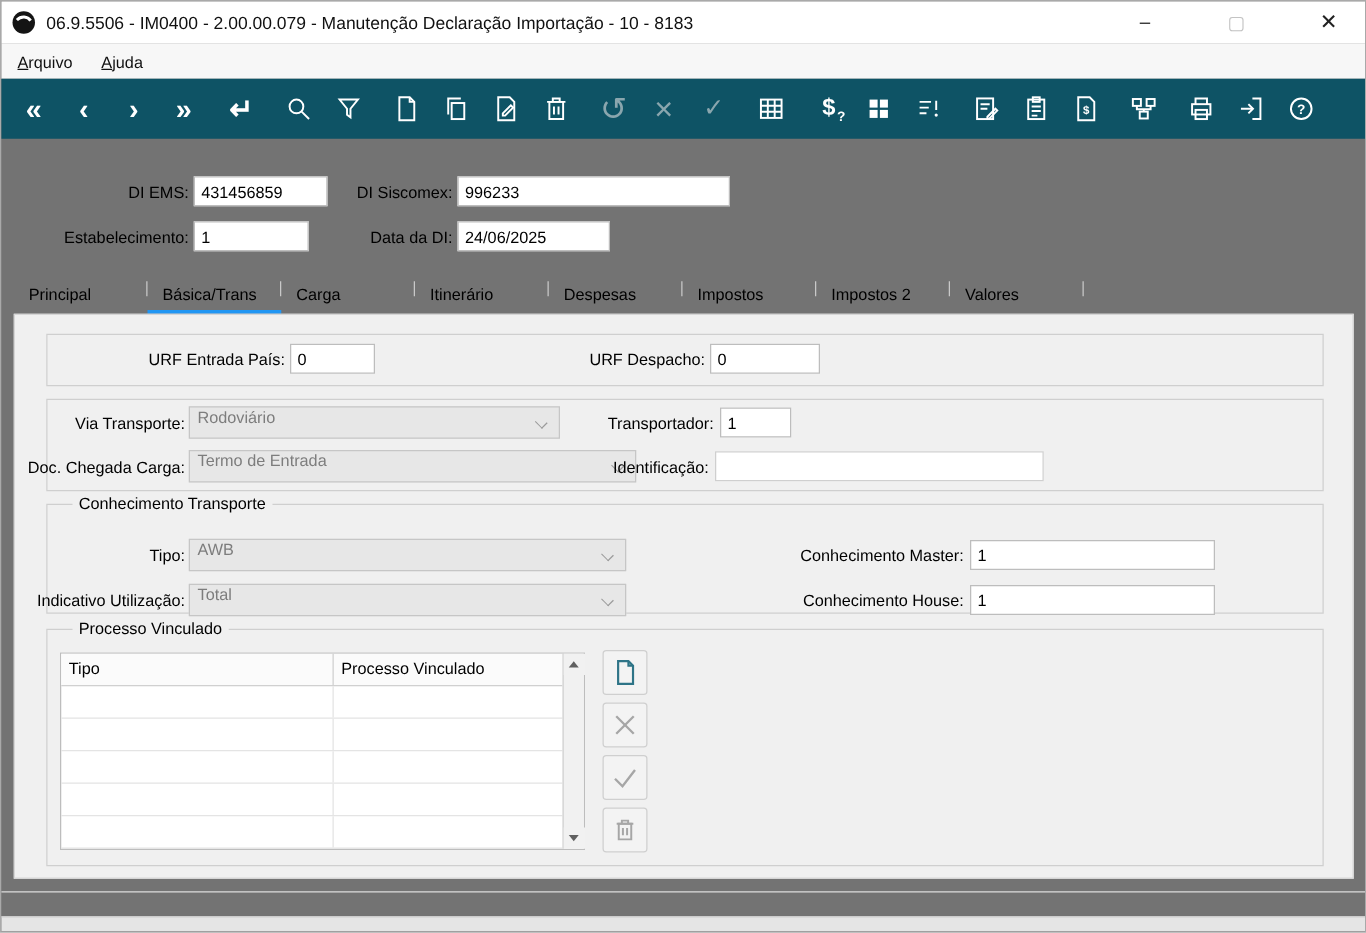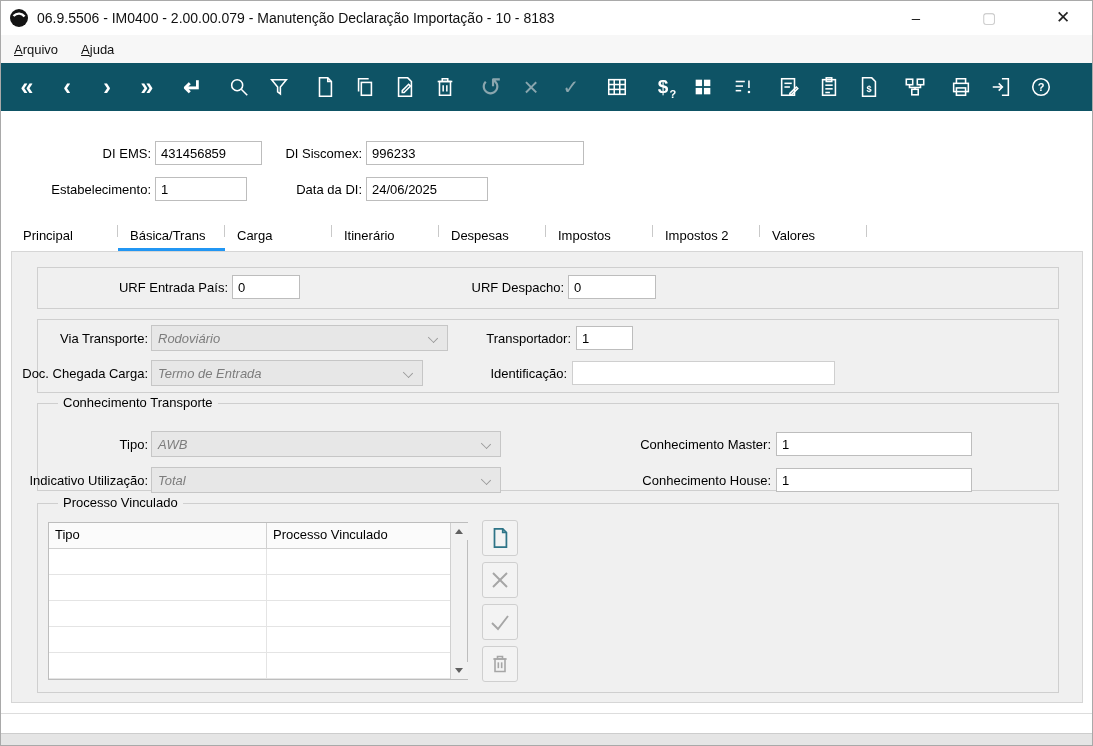--- a/index.html
+++ b/index.html
@@ -1,17 +1,17 @@
 <!DOCTYPE html>
 <html><head>
 <meta charset="utf-8">
 <style>
   * { margin:0; padding:0; box-sizing:border-box; }
   body { font-family:"Liberation Sans", sans-serif; background:#d8d8d8; }
-  .window { position:relative; width:1093px; height:746px; background:#ffffff; border:1px solid #a9a9a9; overflow:hidden; cursor:default; }
+  .window { position:relative; width:1093px; height:746px; background:#737373; border:1px solid #a9a9a9; overflow:hidden; cursor:default; }
 
   
   .titlebar { position:absolute; top:0; left:0; width:100%; height:34px; background:#ffffff; display:flex; align-items:center; }
   .app-icon { margin-left:8px; width:20px; height:20px; flex:0 0 auto; }
   .title-text { margin-left:8px; font-size:14px; color:#111; white-space:nowrap; }
   .win-btn { position:absolute; top:0; width:50px; height:33px; display:flex; align-items:center; justify-content:center; font-size:15px; color:#222; }
   .win-btn.min { left:890px; }
   .win-btn.max { left:963px; color:#c3c3c3; }
   .win-btn.close { left:1037px; font-size:17px; }
 
@@ -28,21 +28,21 @@
   .tb-icon svg { stroke:currentColor; fill:none; stroke-width:1.7; }
   .glyph-lg { font-size:23px; font-weight:600; line-height:1; }
   .glyph-md { font-size:20px; line-height:1; }
   .glyph-xl { font-size:26px; line-height:1; }
   .currency-wrap { position:relative; font-weight:bold; font-size:19px; }
   .currency-q { position:absolute; bottom:-2px; right:-8px; font-size:11px; font-weight:bold; }
 
   
   .label { position:absolute; font-size:13px; color:#000; text-align:right; white-space:nowrap; }
   .field { position:absolute; height:24px; background:#fff; border:1px solid #bdbdbd; font-size:13px; padding:0 5px; font-family:"Liberation Sans", sans-serif; color:#000; }
-  .selectbox { position:absolute; height:26px; background:#e7e7e7; border:1px solid #c6c6c6; font-size:13px; color:#7d7d7d; display:flex; align-items:center; padding:0 26px 0 6px;font-style:italic; }
+  .selectbox { position:absolute; height:26px; background:#e7e7e7; border:1px solid #c6c6c6; font-size:13px; color:#7d7d7d; display:flex; align-items:flex-start; padding:0 26px 0 6px; }
   .chev { position:absolute; right:10px; top:8px; width:8px; height:8px; border-right:1.6px solid #9a9a9a; border-bottom:1.6px solid #9a9a9a; transform:rotate(45deg) scale(1,.8); }
 
   
   .tabs { position:absolute; top:222px; left:10px; height:28px; display:flex; }
   .tab { width:107px; padding:5px 0 0 12px; font-size:13px; color:#000; position:relative; height:28px; }
   .tab::after { content:""; position:absolute; right:0; top:2px; height:12px; width:1px; background:#c9c9c9; }
   .tab.active { border-bottom:3px solid #2196f3; }
 
   
   .panel { position:absolute; top:250px; left:10px; width:1072px; height:452px; border:1px solid #d6d6d6; background:#f0f0f0; }
@@ -273,21 +273,21 @@
 
   <div class="group" style="left:36px; top:318px; width:1022px; height:74px;"></div>
   <div class="label" style="left:40px; top:330px; width:107px;">Via Transporte:</div>
   <div class="selectbox" style="left:150px; top:324px; width:297px;">
     <span>Rodoviário</span>
     <span class="chev"></span>
   </div>
   <div class="label" style="left:460px; top:330px; width:110px;">Transportador:</div>
   <input class="field" style="left: 575px; top: 325px; width: 57px;" value="1">
   <div class="label" style="left:10px; top:365px; width:137px;">Doc. Chegada Carga:</div>
-  <div class="selectbox" style="left:150px; top:359px; width:272px;">
+  <div class="selectbox" style="left:150px; top:359px; width:358px;">
     <span>Termo de Entrada</span>
     <span class="chev"></span>
   </div>
   <div class="label" style="left:470px; top:365px; width:96px;">Identificação:</div>
   <input class="field" style="left: 571px; top: 360px; width: 263px; border-color: rgb(207, 207, 207);" value="">
 
   <div class="group" style="left:36px; top:402px; width:1022px; height:88px;">
     <span class="legend">Conhecimento Transporte</span>
   </div>
   <div class="label" style="left:60px; top:436px; width:87px;">Tipo:</div>

